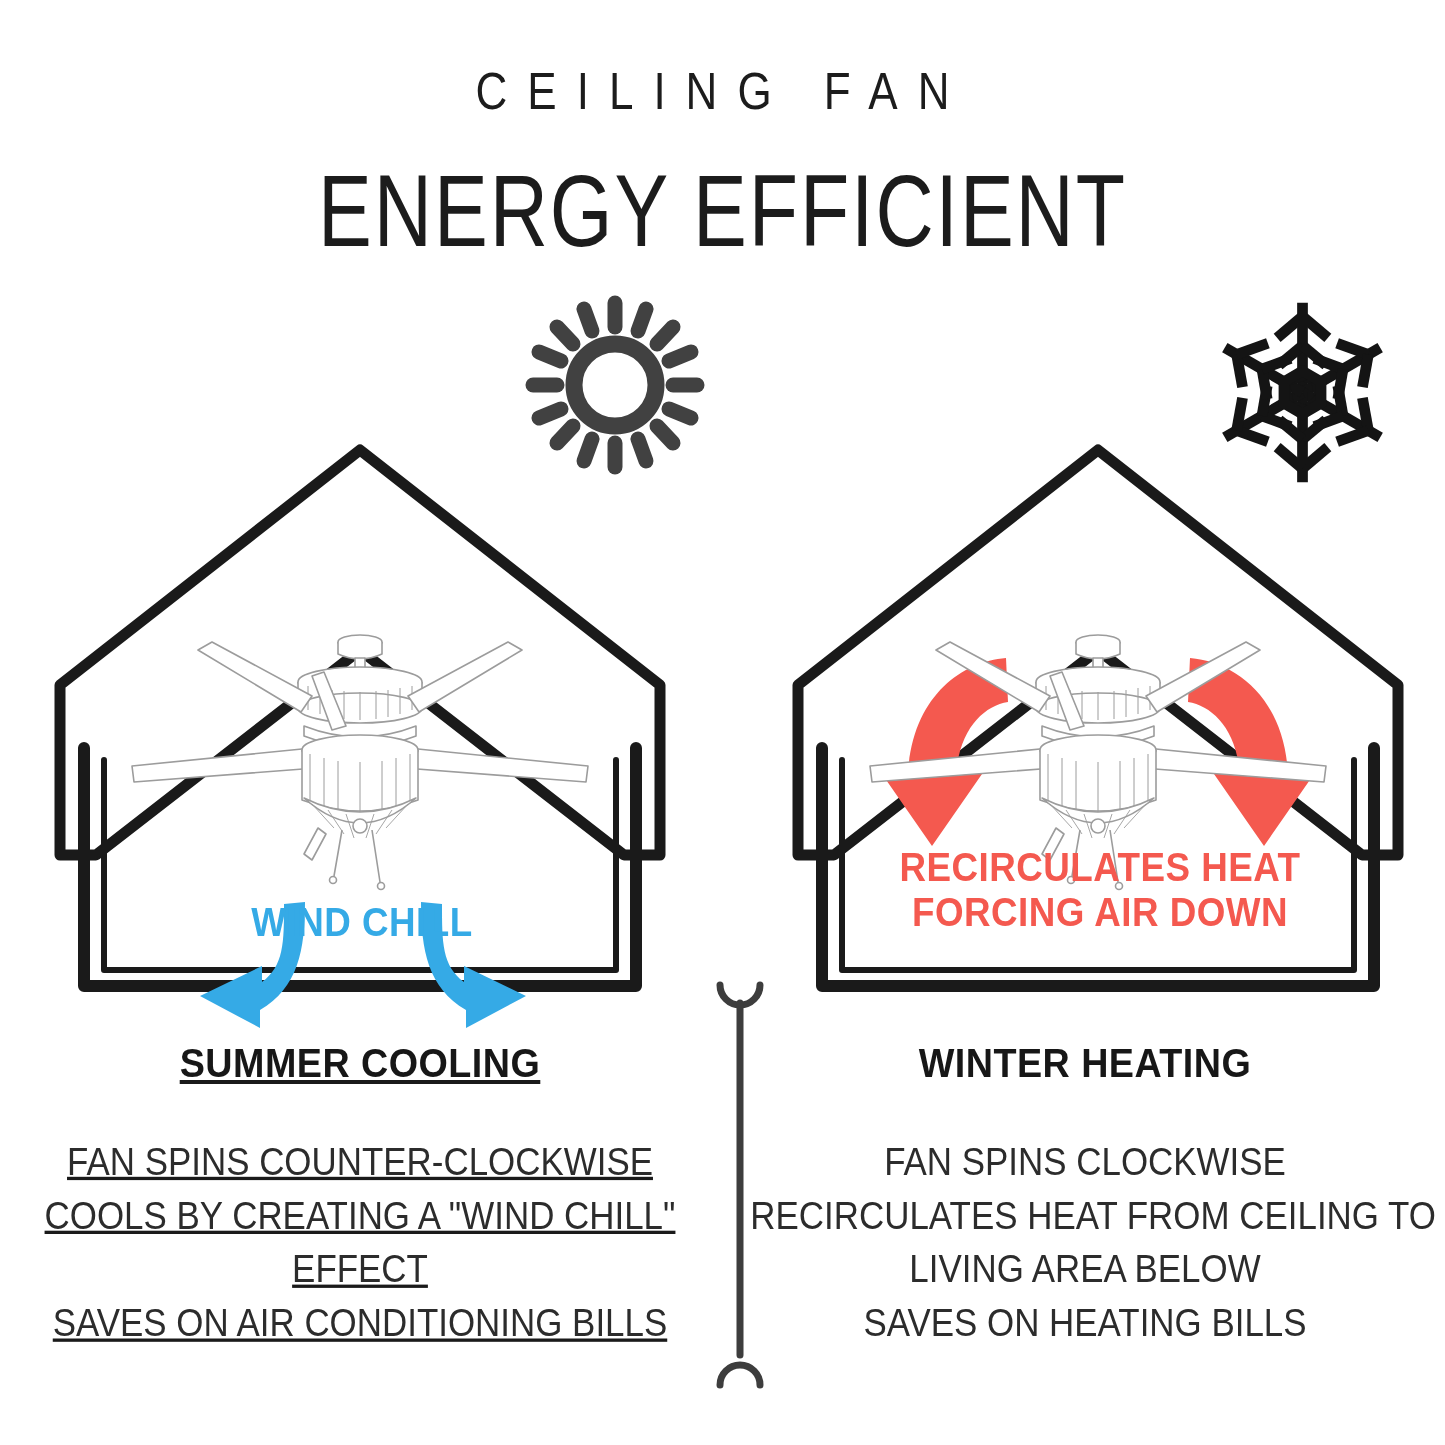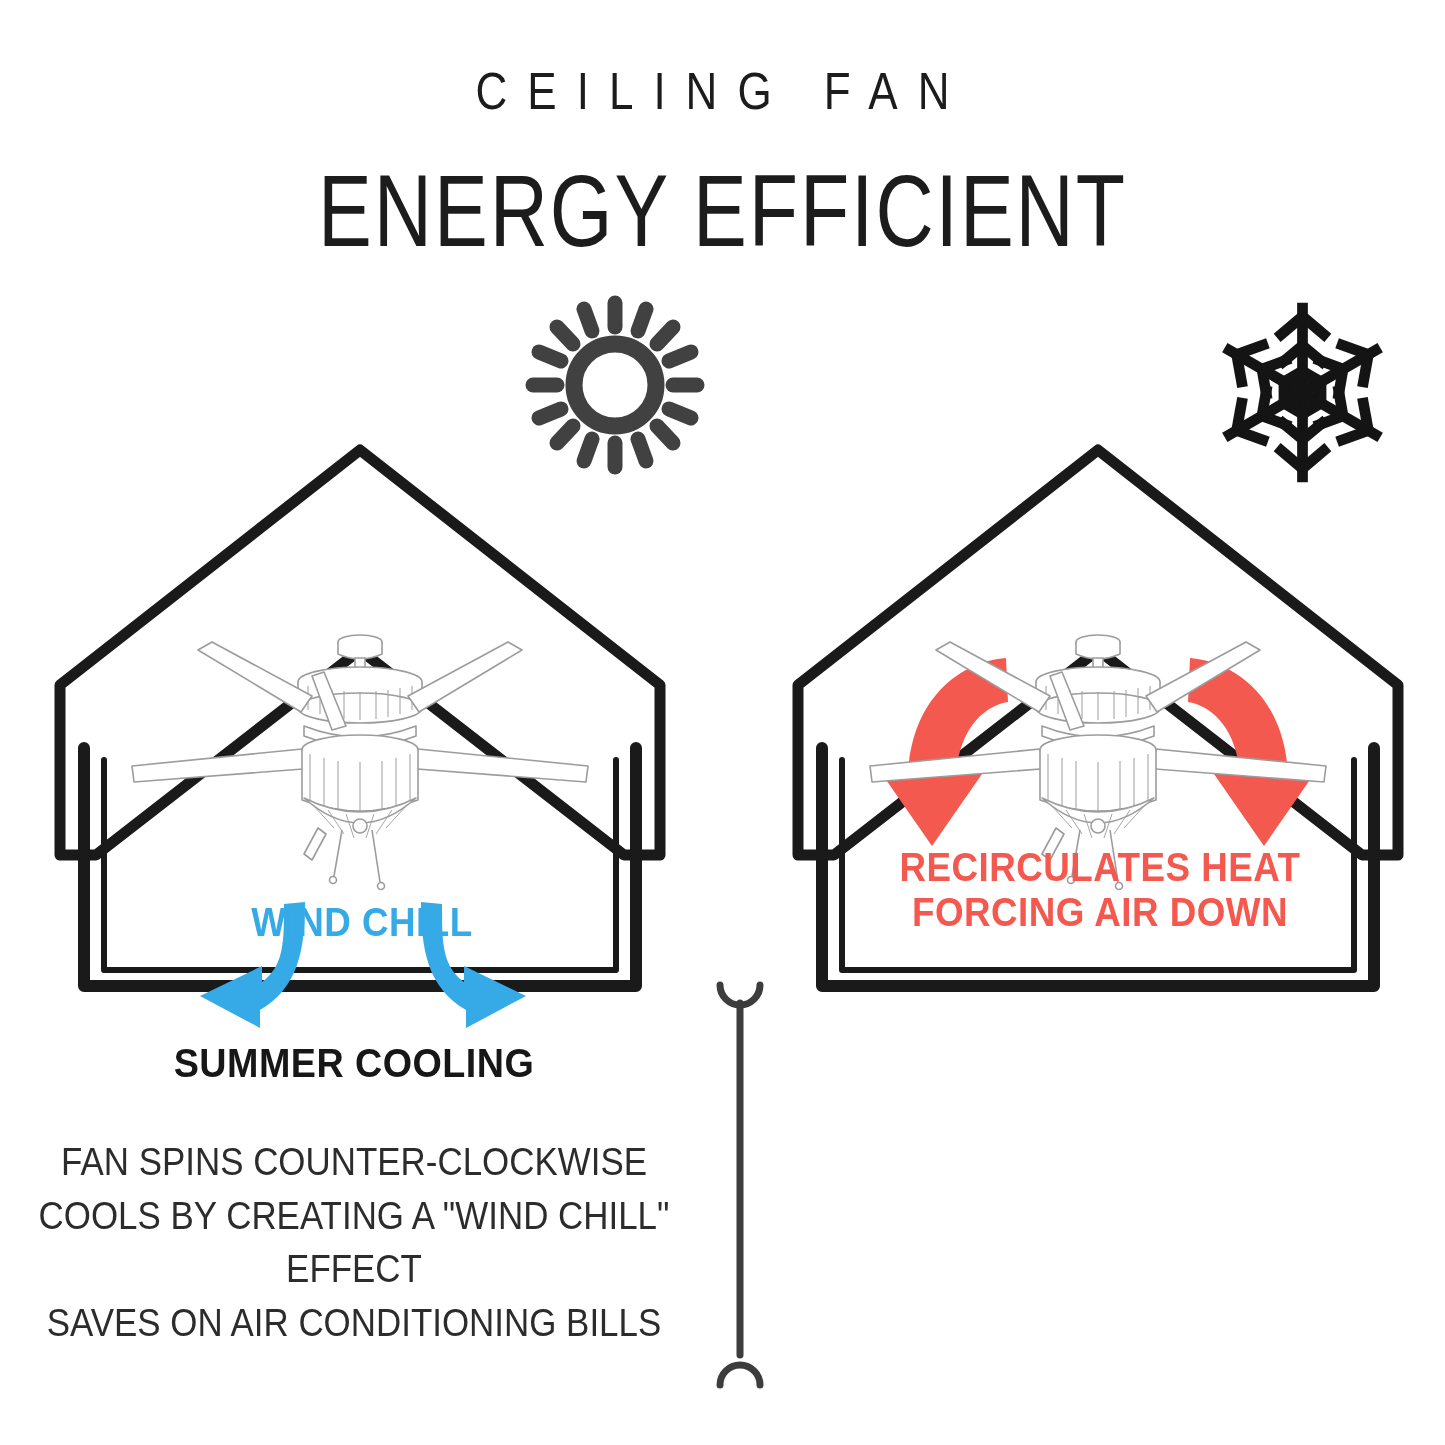--- a/index.html
+++ b/index.html
@@ -57,21 +57,21 @@
     font-family:"Liberation Sans", sans-serif;
   }
   .inhouse-label.blue{top:470px;left:0;}
   .inhouse-label.red{top:415px;left:0;}
 
   
   .divider{position:absolute;left:690px;top:975px;width:100px;height:420px;}
 
   
   .col{position:absolute;top:1040px;width:690px;text-align:center;}
-  .col.left{left:9px;}
+  .col.left{left:15px;text-decoration:underline;}
   .col.right{left:740px;}
   .col h3{
     margin:0;
     font-size:41px;
     font-weight:bold;
     letter-spacing:0.5px;
     color:#171717;
     transform:scaleX(0.92);
     font-family:"Liberation Sans", sans-serif;
   }
@@ -359,14 +359,23 @@
   <div class="col left">
     <h3>SUMMER COOLING</h3>
     <div class="body">
       <div>FAN SPINS COUNTER-CLOCKWISE</div>
       <div>COOLS BY CREATING A "WIND CHILL"</div>
       <div>EFFECT</div>
       <div>SAVES ON AIR CONDITIONING BILLS</div>
     </div>
   </div>
 
+  <div class="col right">
+    <h3>WINTER HEATING</h3>
+    <div class="body">
+      <div>FAN SPINS CLOCKWISE</div>
+      <div>RECIRCULATES HEAT FROM CEILING TO</div>
+      <div>LIVING AREA BELOW</div>
+      <div>SAVES ON HEATING BILLS</div>
+    </div>
+  </div>
 
 </div>
 
 </body></html>

